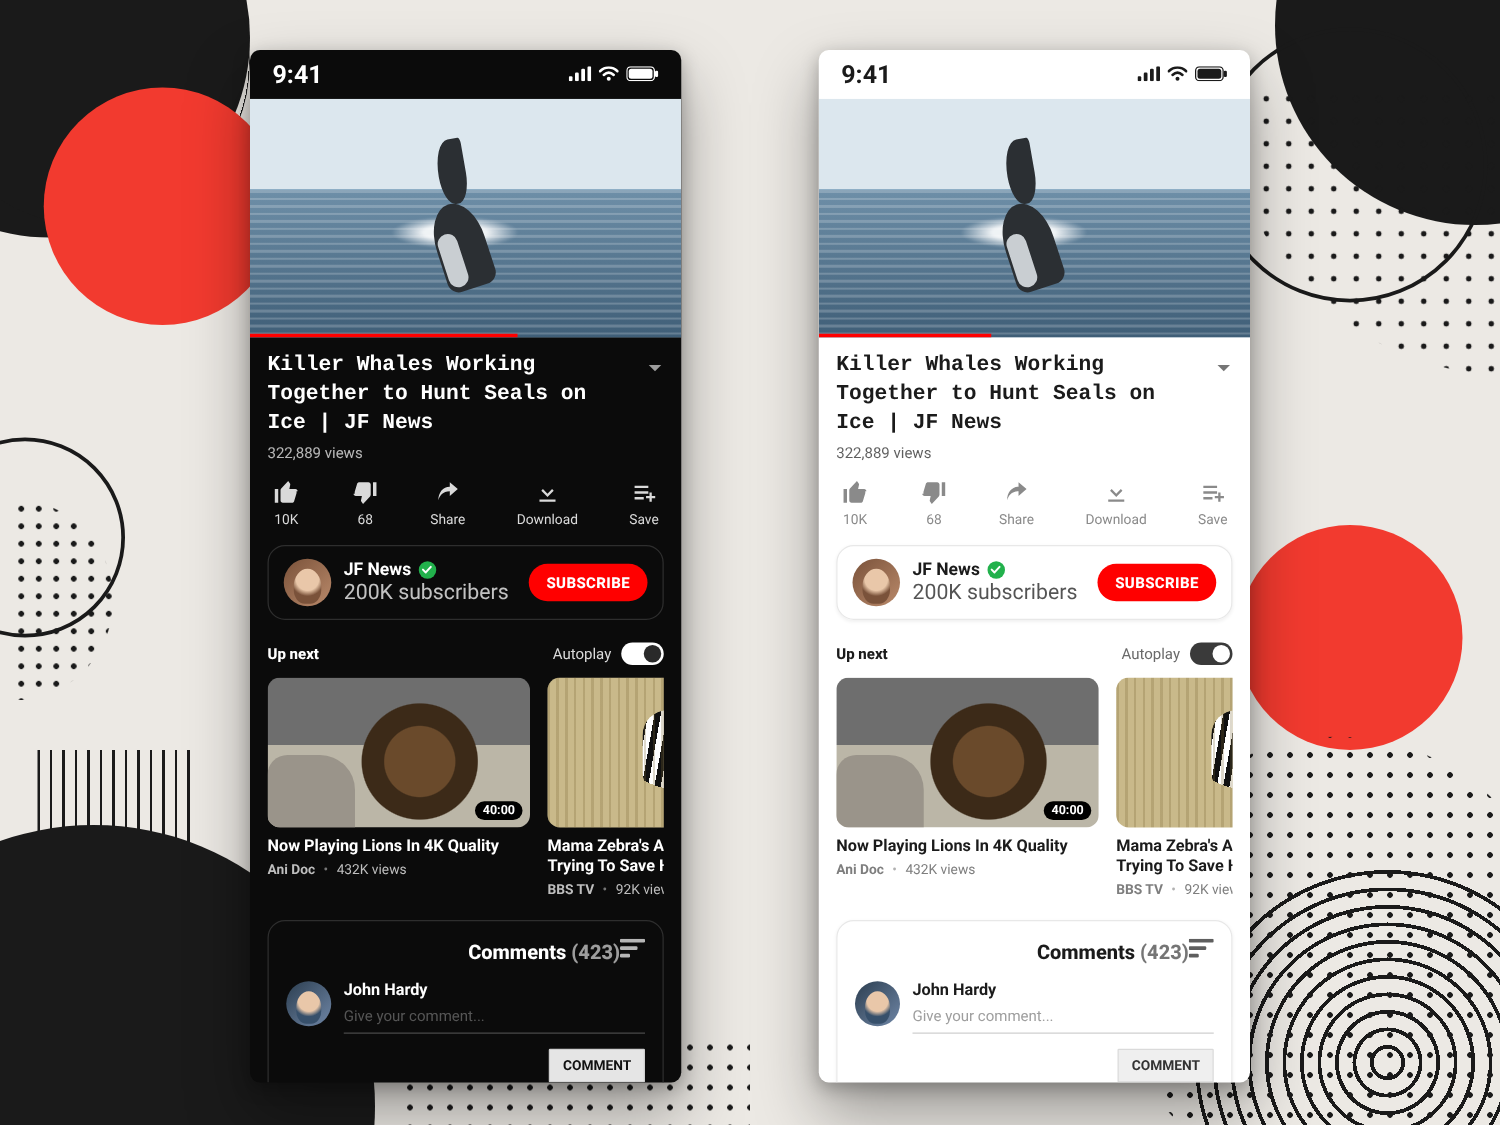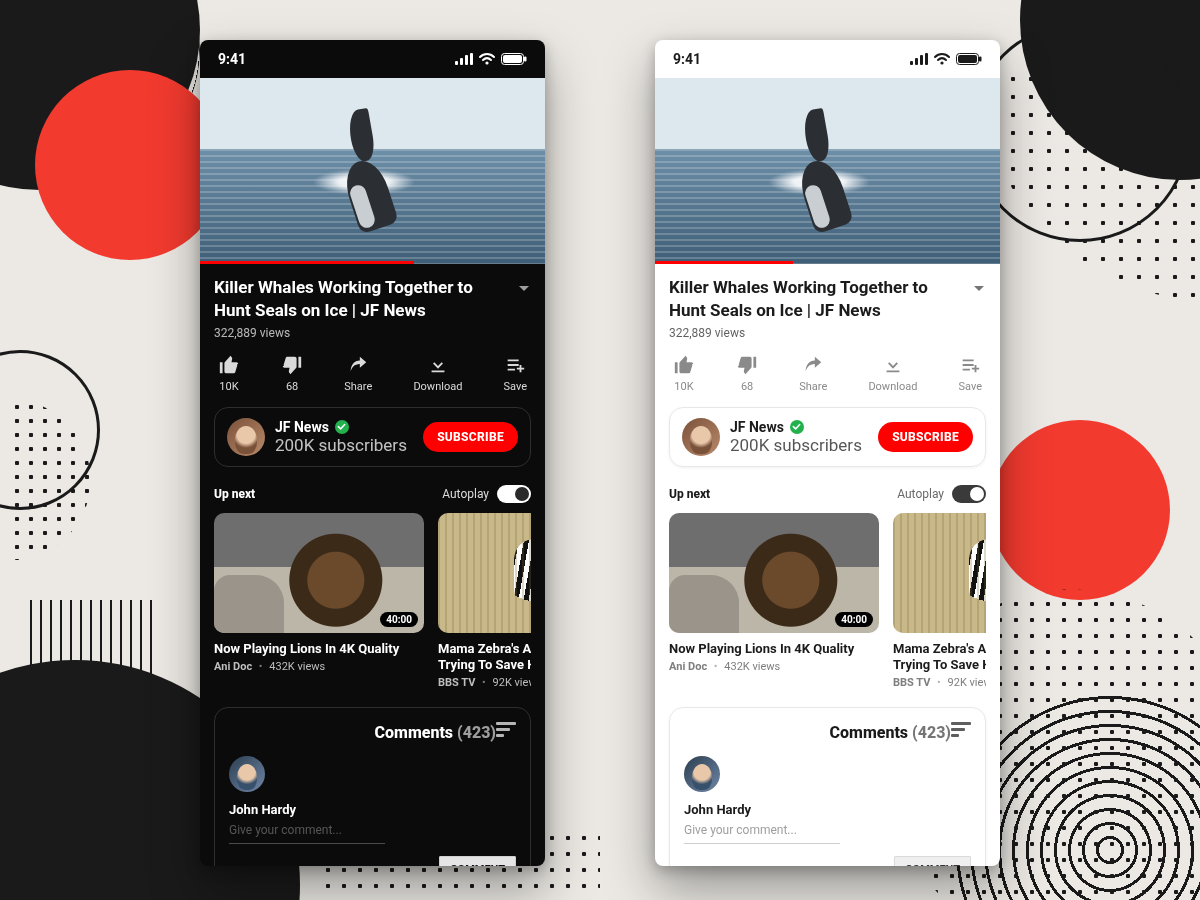--- a/index.html
+++ b/index.html
@@ -89,21 +89,21 @@
     box-shadow: 0 24px 50px rgba(0,0,0,.35), 0 4px 14px rgba(0,0,0,.25);
     overflow: hidden;
     display: flex; flex-direction: column;
     position: relative;
   }
   .phone.dark  { background: #0B0B0B; color: #FFFFFF; }
   .phone.light { background: #FFFFFF; color: #1B1B1B; }
 
   .statusbar {
     height: 40px; display: flex; align-items: center; justify-content: space-between;
-    padding: 0 18px; font-size: 14px; font-weight: 700;
+    padding: 0 18px; font-size: 20px; font-weight: 700;
   }
   .status-right { display: flex; align-items: center; gap: 6px; }
   .signal, .wifi, .battery { display:inline-block; }
   .signal svg, .wifi svg, .battery svg { display:block; }
 
   .hero {
     width: 100%; height: 196px; position: relative; overflow: hidden;
   }
   .hero-sky {
     position:absolute; inset:0;
@@ -139,21 +139,21 @@
   }
   .progress {
     position:absolute; left:0; bottom:0; height:3px;
     background: #FF0000;
   }
   .phone.dark .progress { width: 62%; }
   .phone.light .progress { width: 40%; }
 
   .content { padding: 12px 14px 0; flex: 1 1 auto; overflow: hidden; }
   .title-row { display:flex; align-items:flex-start; gap:10px; }
-  .title { font-size: 17px; font-weight: 700; line-height: 1.35; flex: 1; }
+  .title { font-size: 17px; font-weight: 700; line-height: 1.35; flex: 1; font-family: Liberation Mono, monospace; }
   .chev { margin-top: 4px; opacity:.6; }
   .views { font-size: 12px; opacity:.7; margin-top: 4px; }
 
   .actions {
     display:flex; justify-content: space-between; align-items: flex-end;
     margin-top: 14px; padding: 0 4px;
   }
   .action { display:flex; flex-direction:column; align-items:center; gap:4px; font-size:11px; }
   .phone.dark  .action { color:#DADADA; }
   .phone.light .action { color:#8A8A8A; }
@@ -224,21 +224,21 @@
 
   .comments-card {
     margin-top:18px; border-radius:14px 14px 0 0; padding:14px;
   }
   .phone.dark  .comments-card { border:1px solid #2E2E2E; }
   .phone.light .comments-card { border:1px solid #E8E8E8; box-shadow: 0 1px 3px rgba(0,0,0,.06); }
   .comments-head { display:flex; align-items:center; justify-content:flex-end; }
   .comments-title { font-size:16px; font-weight:800; }
   .count { opacity:.6; font-weight:800; }
   .sort-ic { opacity:.7; }
-  .comment-row { display:flex; gap:10px; margin-top:14px; align-items:flex-start;flex-direction:column; }
+  .comment-row { display:flex; gap:10px; margin-top:14px; align-items:flex-start; }
   .c-avatar { width:36px; height:36px; border-radius:50%; background: linear-gradient(135deg,#2C3E50,#6F86A6); position:relative; overflow:hidden; }
   .c-avatar::after{ content:""; position:absolute; inset:8px 8px 2px 8px; background: radial-gradient(circle at 50% 30%, #E9C7A9 0 40%, #37506B 60%); border-radius:50% 50% 40% 40%; }
   .c-name { font-size:13px; font-weight:700; }
   .c-input {
     width: 100%; border:none; border-bottom:1px solid; background:transparent;
     font-size:12px; padding:6px 0 6px; outline:none;
   }
   .phone.dark  .c-input { color:#fff; border-color:#4A4A4A; }
   .phone.light .c-input { color:#1B1B1B; border-color:#CFCFCF; }
   .c-input::placeholder { opacity:.7; }

